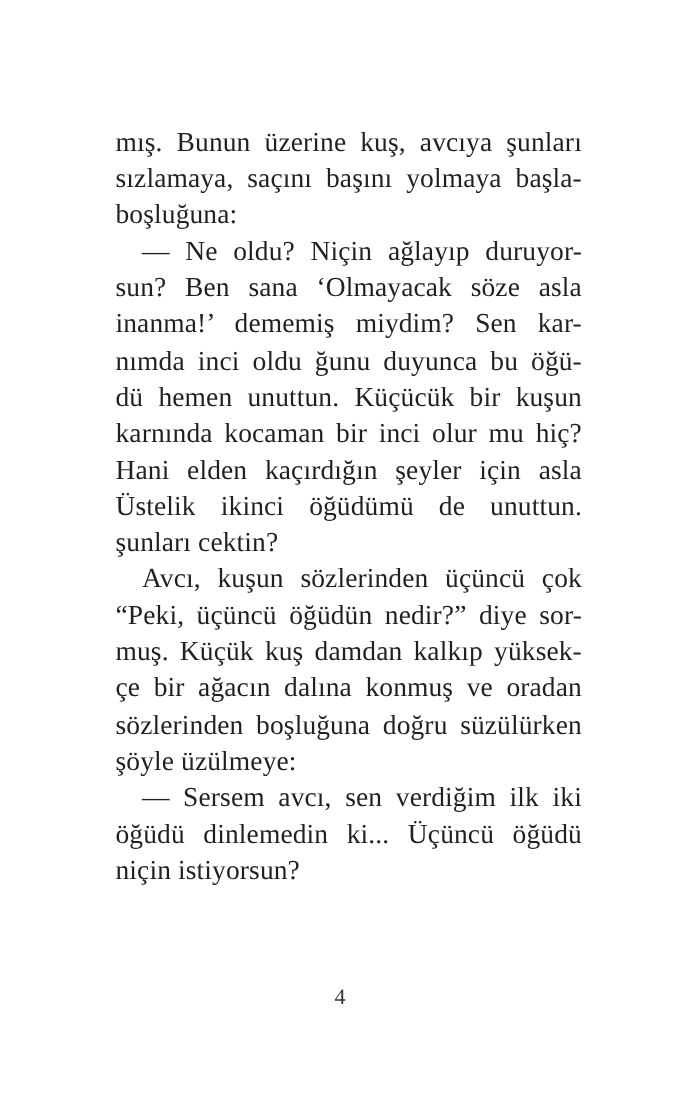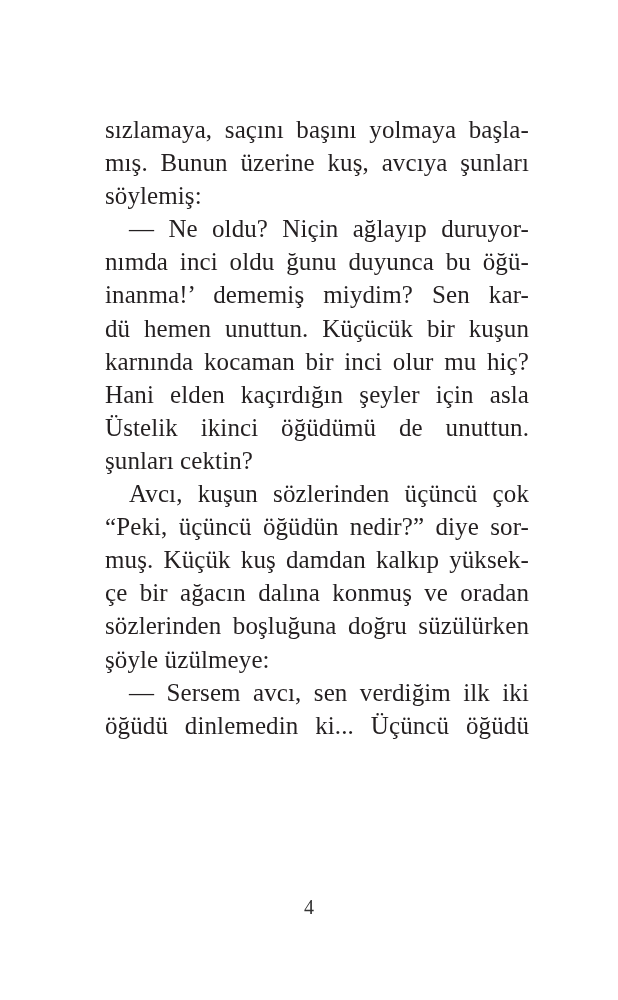--- a/index.html
+++ b/index.html
@@ -44,34 +44,36 @@
       top: 896px;
       text-align: center;
       font-size: 20px;
       color: #333333;
     }
   </style>
 </head>
 <body>
 
 <div class="page-body">
+  <span class="line">mış. Bunun üzerine kuş, avcıya şunları</span>
   <span class="line">sızlamaya, saçını başını yolmaya başla-</span>
-  <span class="line">mış. Bunun üzerine kuş, avcıya şunları</span>
-  <span class="line last">söylemiş:</span>
+  <span class="line last">boşluğuna:</span>
   <span class="line indent">— Ne oldu? Niçin ağlayıp duruyor-</span>
+  <span class="line">sun? Ben sana ‘Olmayacak söze asla</span>
+  <span class="line">inanma!’ dememiş miydim? Sen kar-</span>
   <span class="line">nımda inci oldu ğunu duyunca bu öğü-</span>
-  <span class="line">inanma!’ dememiş miydim? Sen kar-</span>
   <span class="line">dü hemen unuttun. Küçücük bir kuşun</span>
   <span class="line">karnında kocaman bir inci olur mu hiç?</span>
   <span class="line">Hani elden kaçırdığın şeyler için asla</span>
   <span class="line">Üstelik ikinci öğüdümü de unuttun.</span>
   <span class="line last">şunları cektin?</span>
   <span class="line indent">Avcı, kuşun sözlerinden üçüncü çok</span>
   <span class="line">“Peki, üçüncü öğüdün nedir?” diye sor-</span>
   <span class="line">muş. Küçük kuş damdan kalkıp yüksek-</span>
   <span class="line">çe bir ağacın dalına konmuş ve oradan</span>
   <span class="line">sözlerinden boşluğuna doğru süzülürken</span>
   <span class="line last">şöyle üzülmeye:</span>
   <span class="line indent">— Sersem avcı, sen verdiğim ilk iki</span>
   <span class="line">öğüdü dinlemedin ki... Üçüncü öğüdü</span>
+  <span class="line last">niçin istiyorsun?</span>
 </div>
 
 <div class="page-number">4</div>
 
 </body></html>

